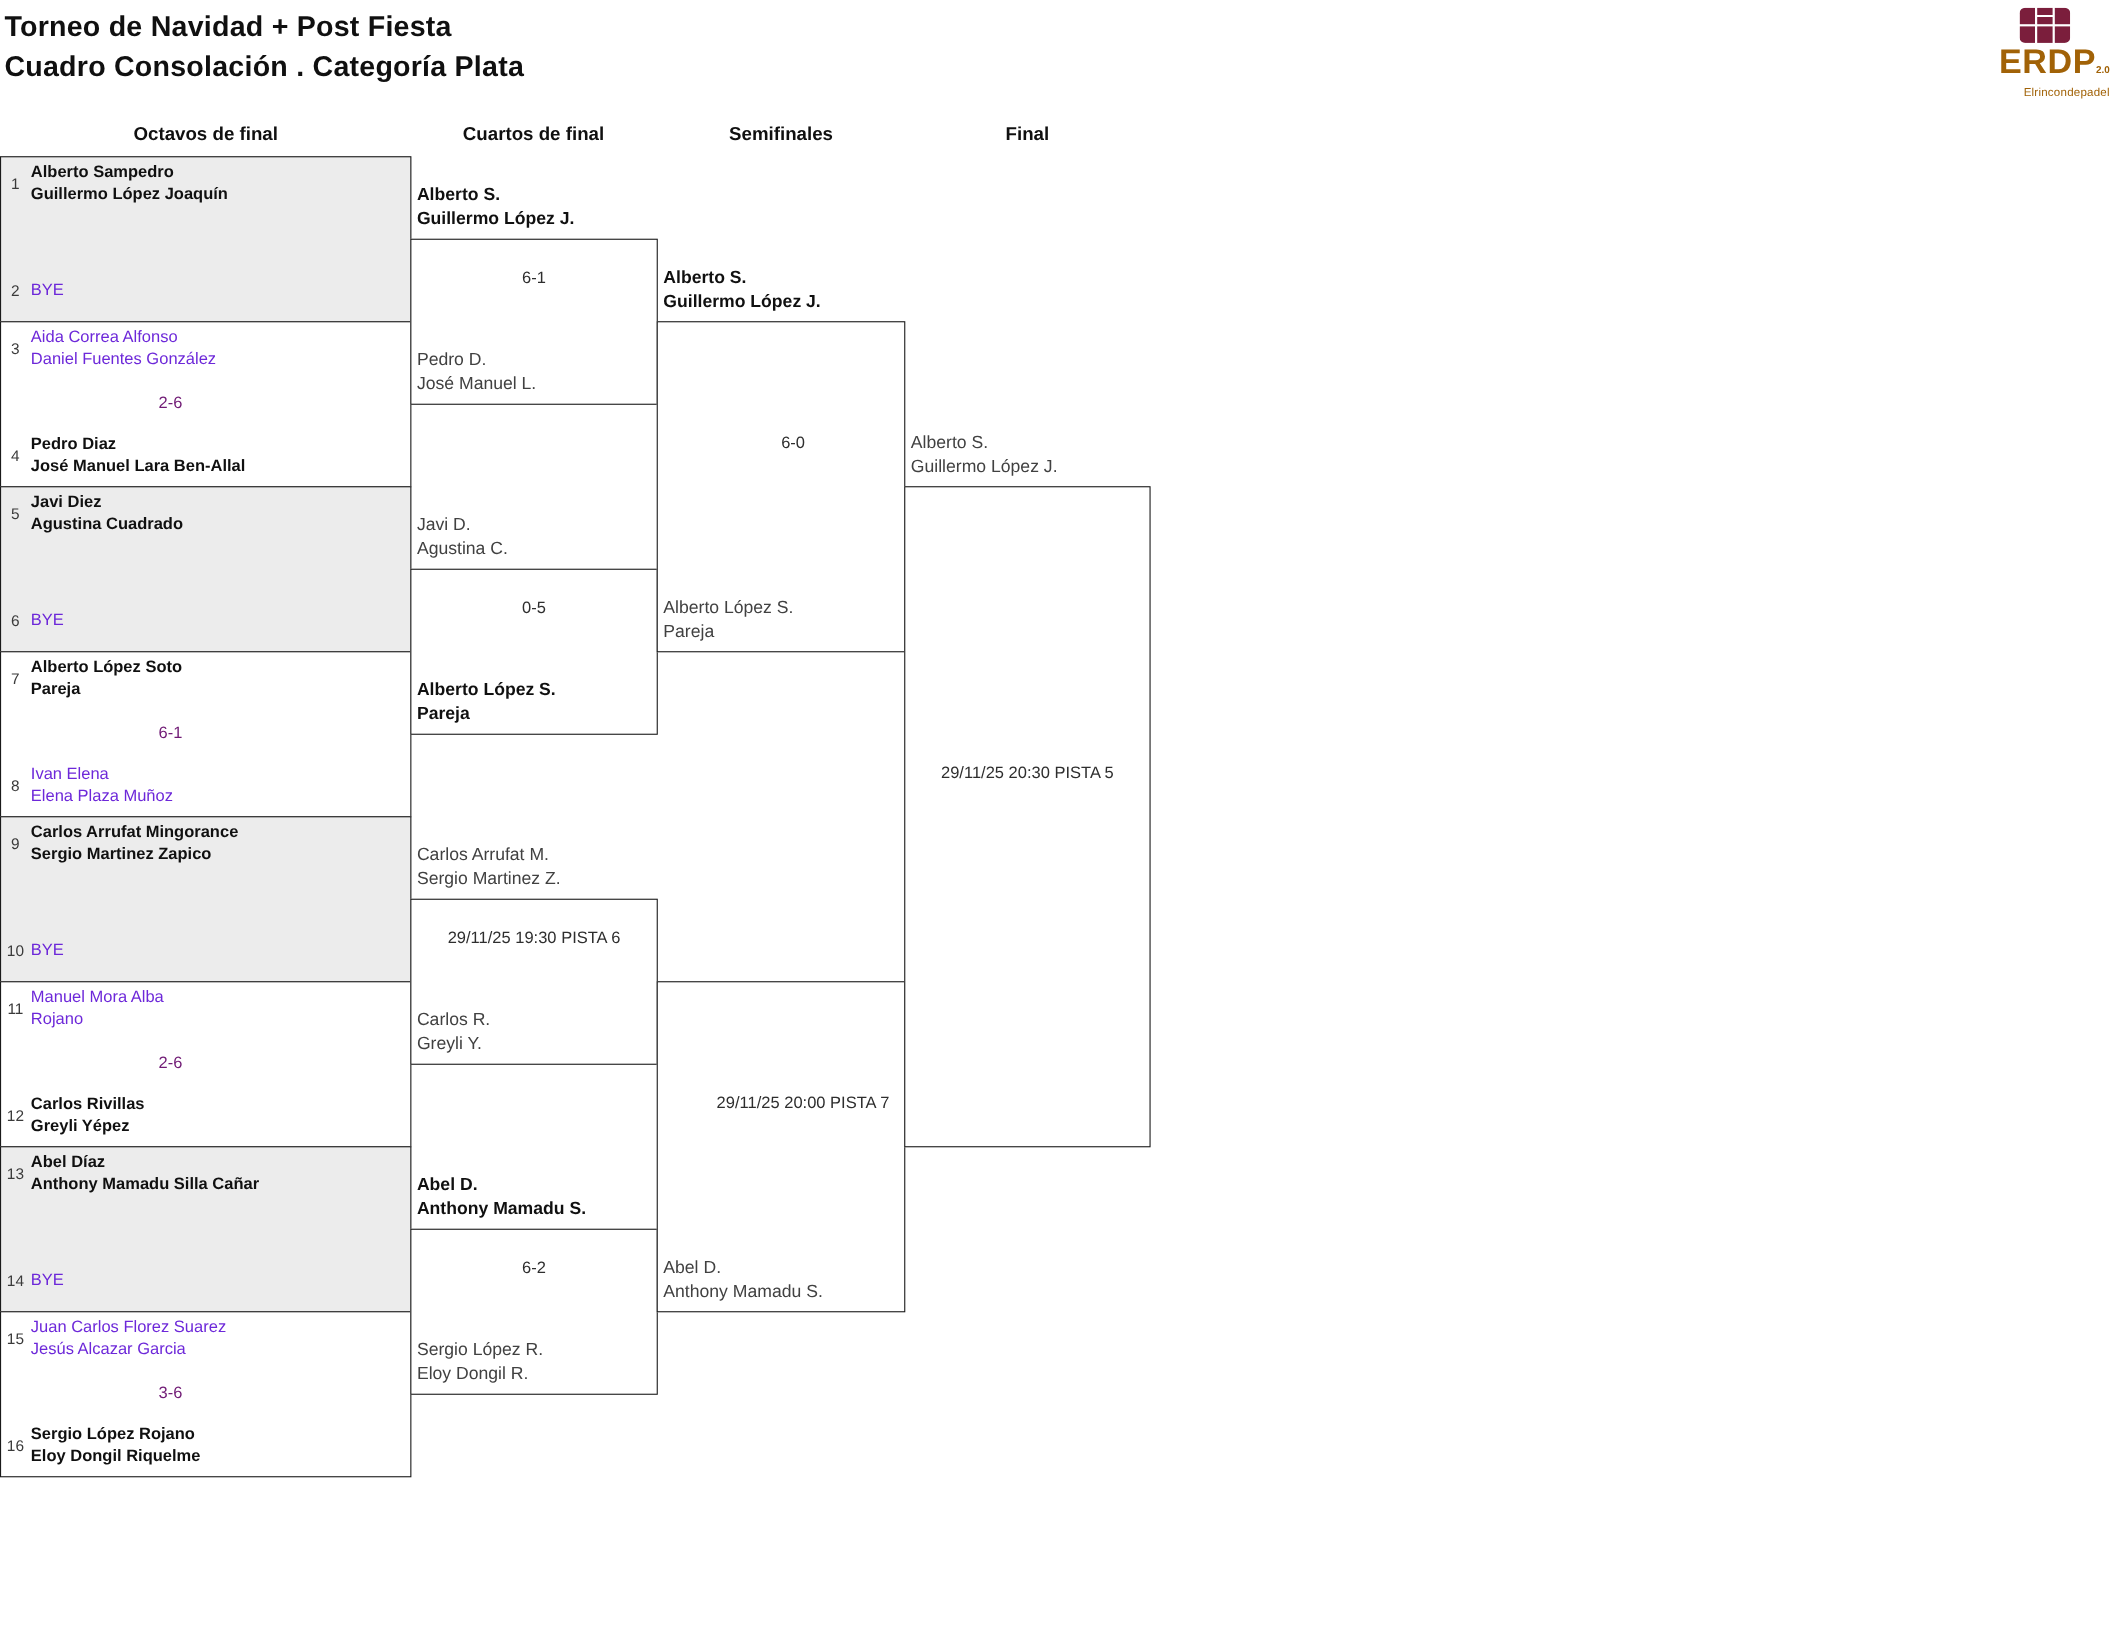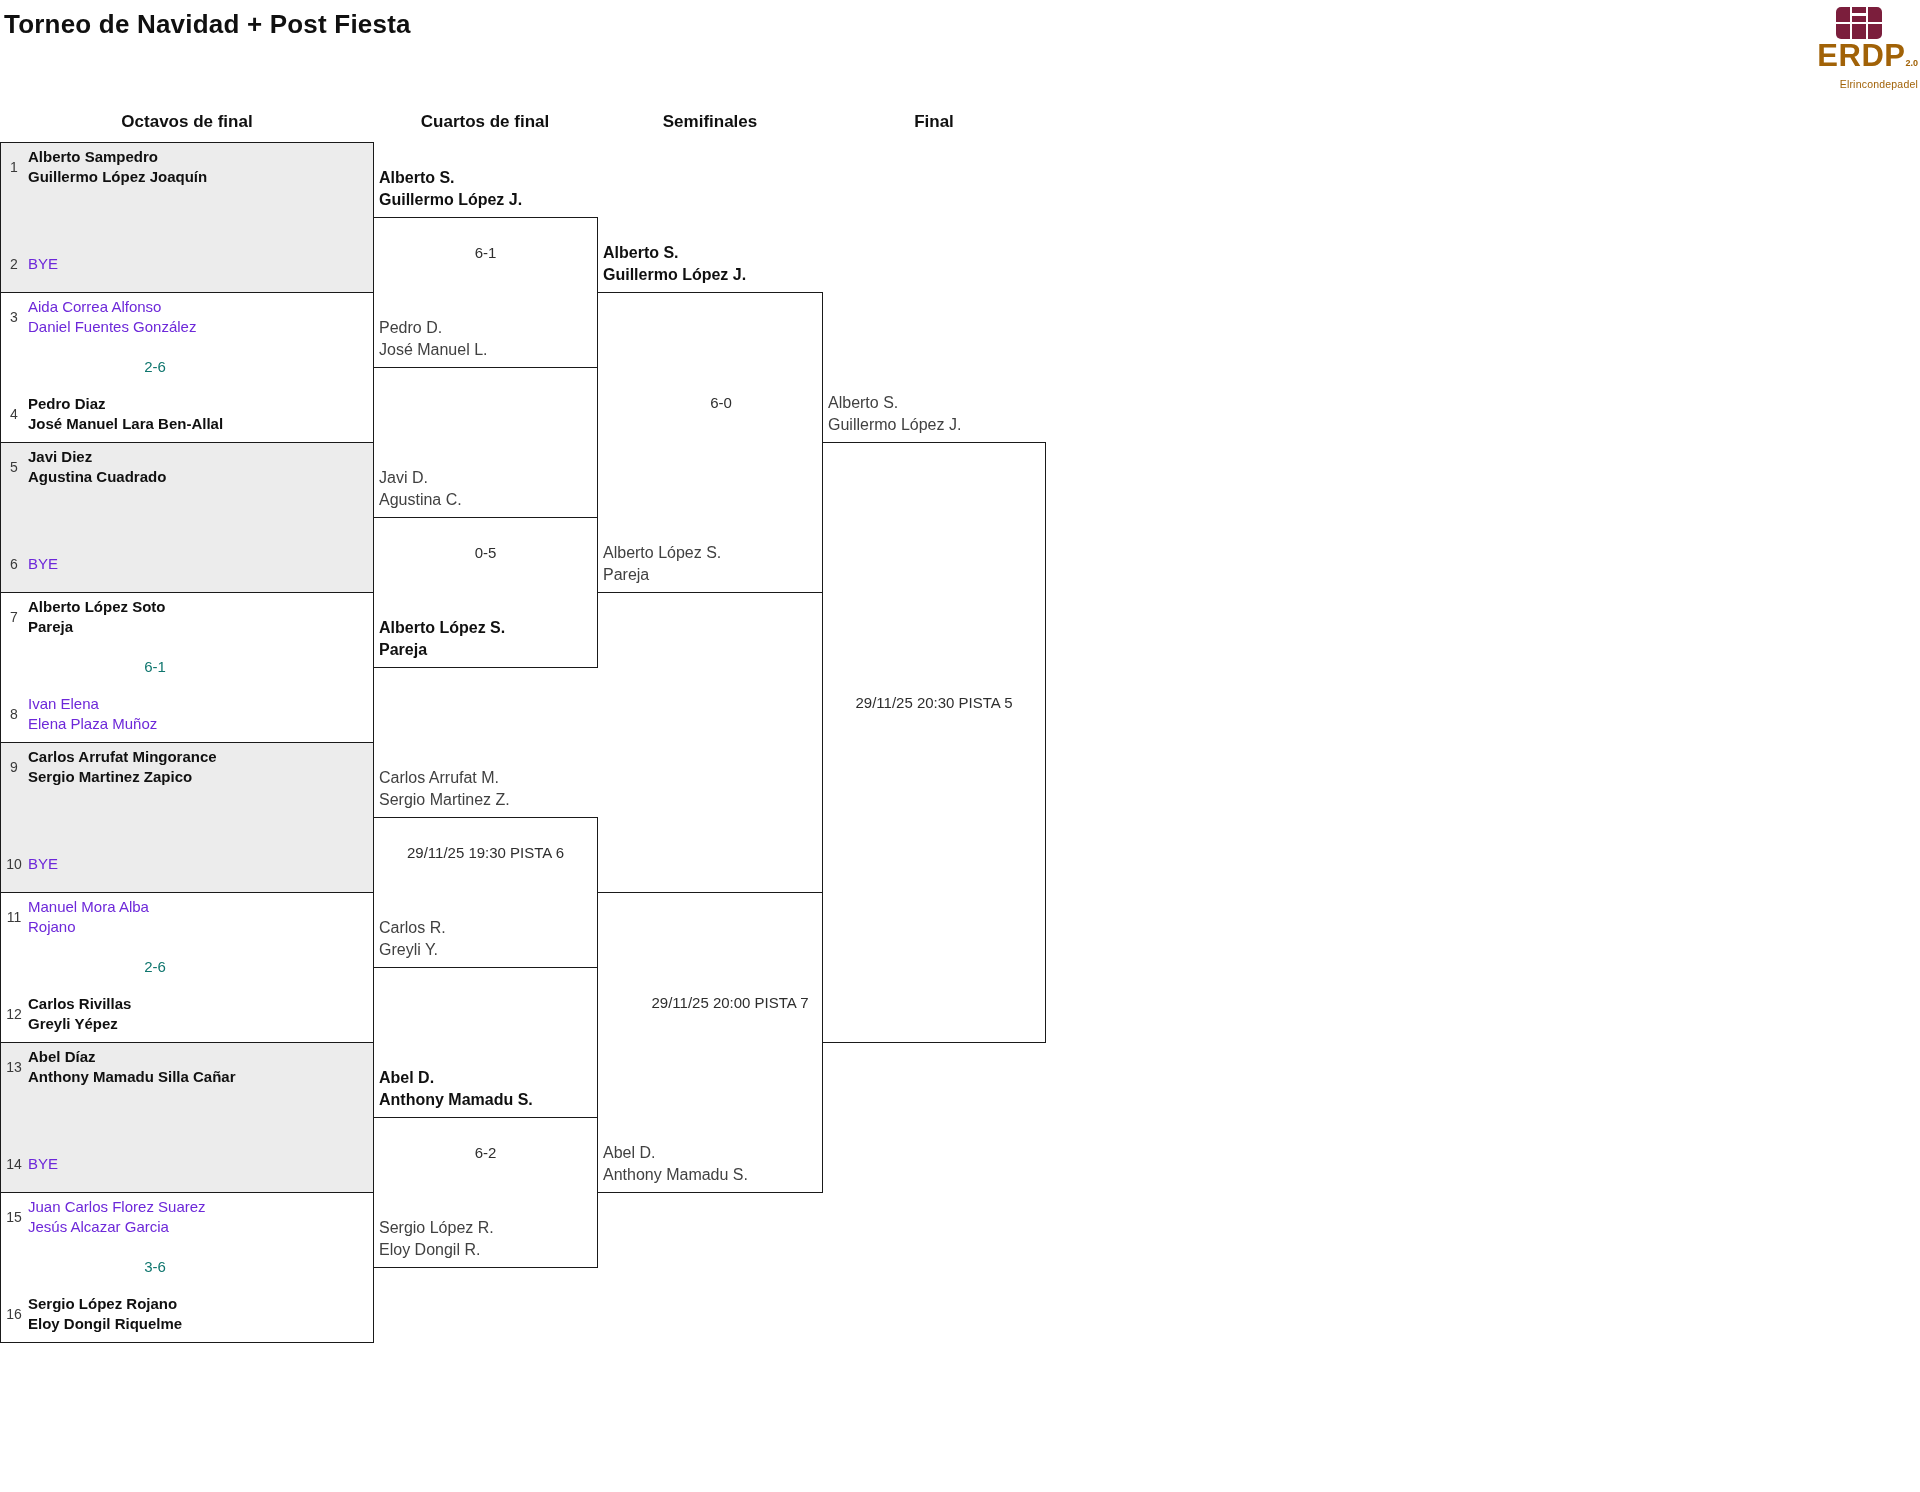--- a/index.html
+++ b/index.html
@@ -9,41 +9,42 @@
         line-height:32px;white-space:nowrap;letter-spacing:.2px;}
   .rh{position:absolute;top:112px;transform:translateX(-50%);font-size:17px;font-weight:600;
         color:#101010;white-space:nowrap;}
   .bx{position:absolute;border:1px solid #1a1a1a;background:#fff;box-sizing:border-box;}
   .bx.bye{background:#ececec;}
   .t{position:absolute;left:28px;font-size:15px;line-height:20px;color:#6d28d9;white-space:nowrap;}
   .t.w{font-weight:700;color:#101010;}
   .seed{position:absolute;left:3px;width:22px;text-align:center;font-size:14px;color:#3a3a3a;}
   .seed.two{height:40px;line-height:40px;}
   .seed.one{height:20px;line-height:20px;}
-  .sc{position:absolute;left:0;width:310px;text-align:center;font-size:15px;line-height:20px;color:#0f766e;}
+  .sc{position:absolute;left:0;width:310px;text-align:center;font-size:15px;line-height:20px;color:#701a75;}
   .pl{position:absolute;font-size:16px;line-height:22px;color:#414141;white-space:nowrap;}
   .pl.w{font-weight:700;color:#101010;}
   .ct{position:absolute;text-align:center;font-size:15px;line-height:20px;color:#2e2e2e;}
   
   .logo{position:absolute;left:1800px;top:7px;width:118px;text-align:right;color:#a16207;}
   .court{width:46px;height:32px;margin:0 auto 2px;display:grid;
          grid-template-columns:1fr 1fr 1fr;grid-template-rows:1fr 1fr;gap:2px;
          border-radius:5px;overflow:hidden;}
   .court div{background:#7b1e3c;}
   .court .split{background:linear-gradient(to bottom,#7b1e3c 42%,#fff 42%,#fff 58%,#7b1e3c 58%);}
   .brand{font-size:31px;line-height:29px;font-weight:800;letter-spacing:.5px;}
   .brand .v{font-size:9px;font-weight:700;letter-spacing:0;}
   .sub{font-size:10.5px;line-height:13px;letter-spacing:.2px;}
 </style>
 </head>
 <body>
 
 <div id="page">
 
   <div class="title-line" style="top:8px;">Torneo de Navidad + Post Fiesta</div>
+  <div class="title-line" style="top:44px;">Cuadro Consolación . Categoría Plata</div>
 
   <div class="logo">
     <div class="court">
       <div></div>
         <div class="split"></div>
         <div></div>
         <div></div>
         <div></div>
         <div></div>
     </div>

